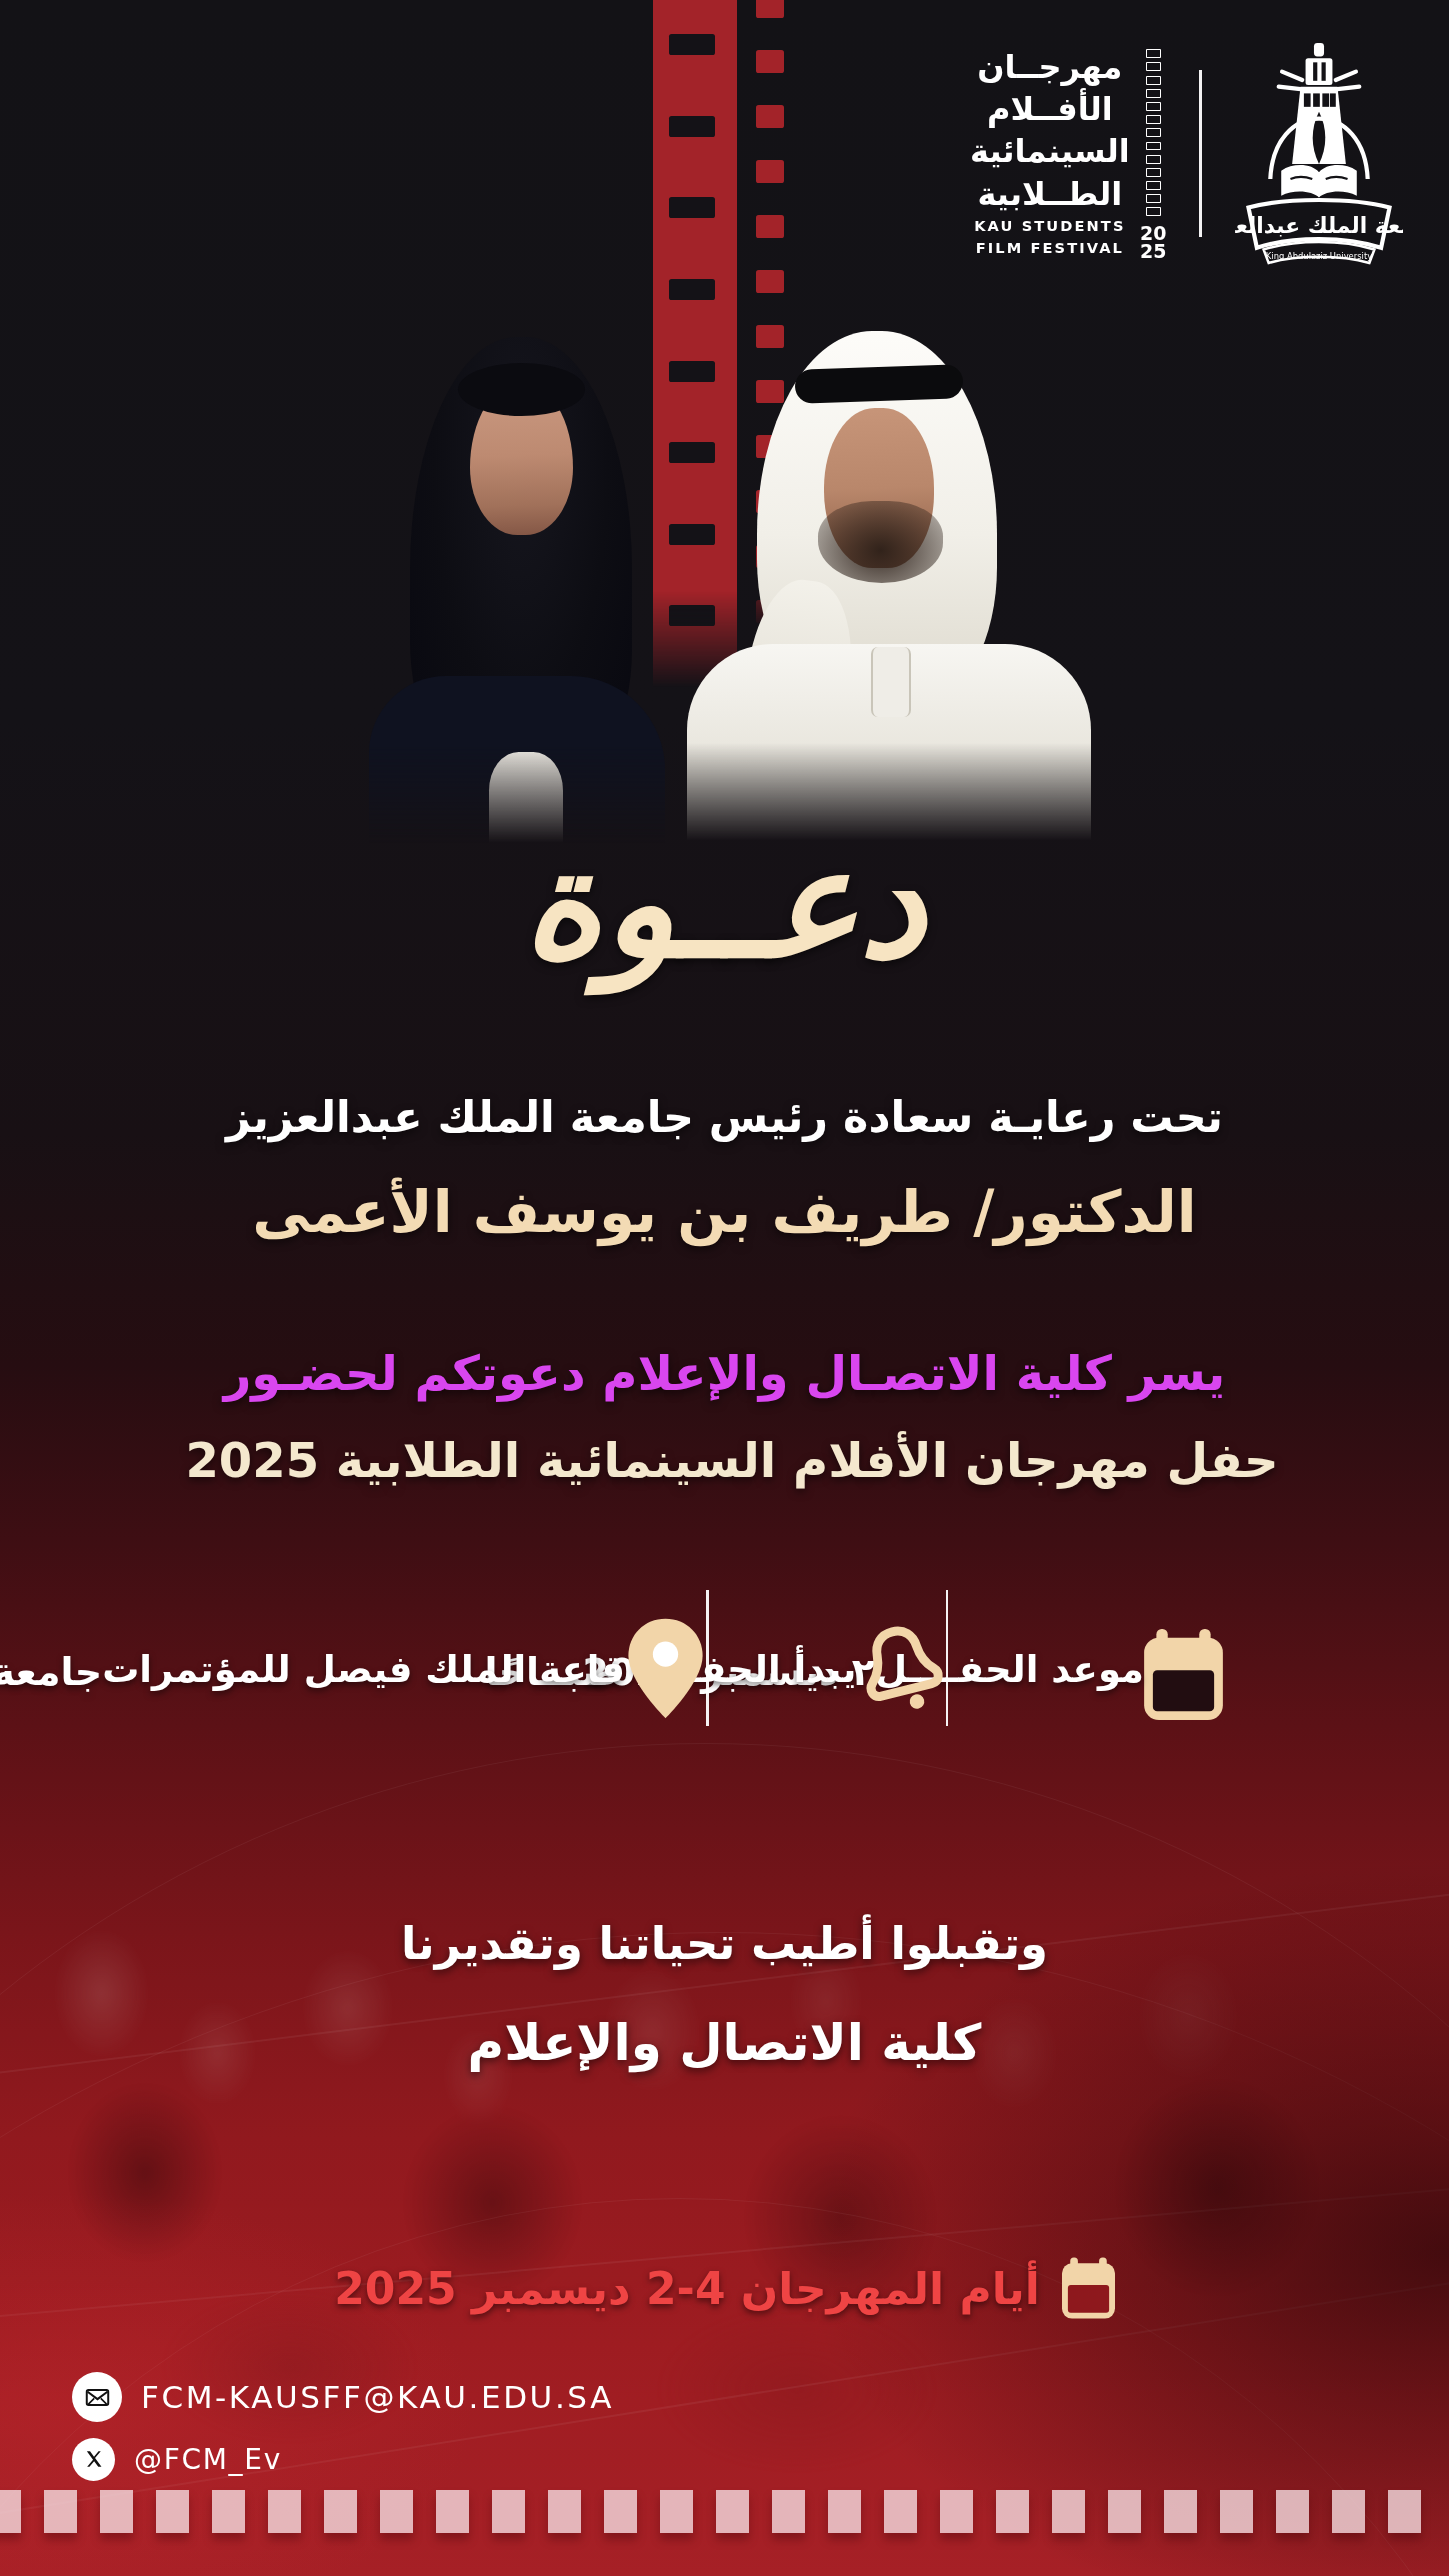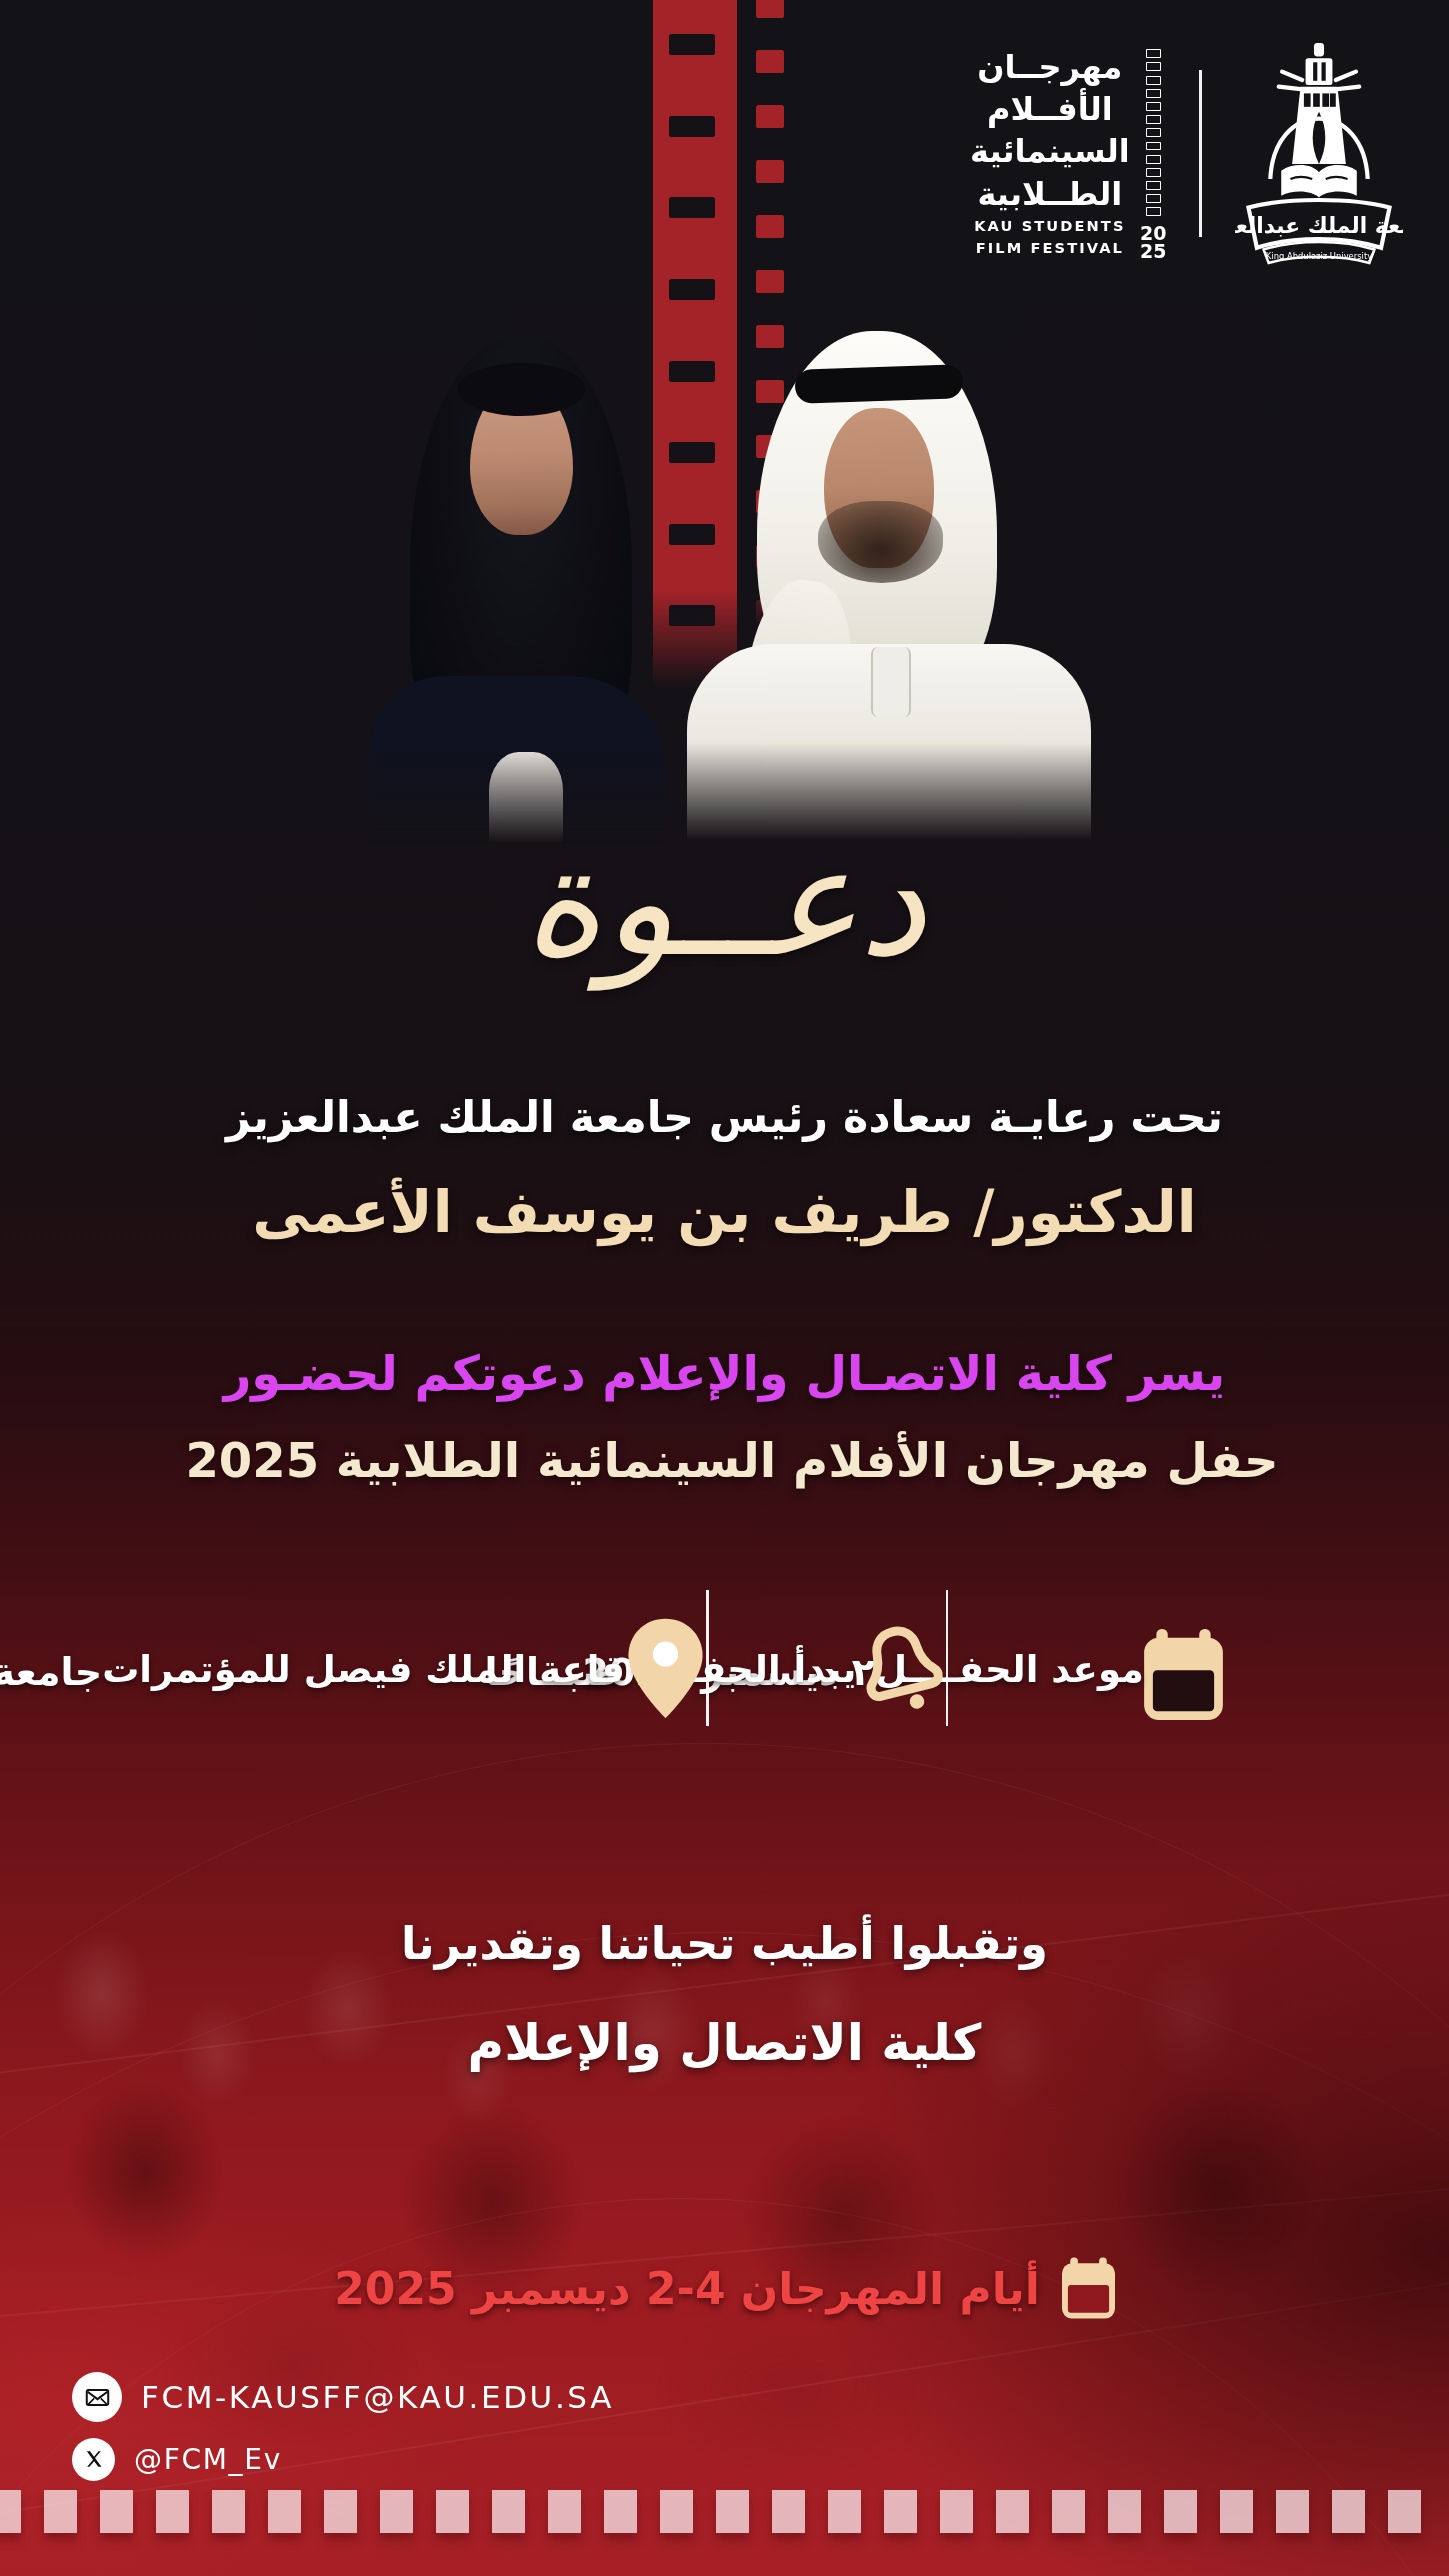--- a/index.html
+++ b/index.html
@@ -88,21 +88,21 @@
   .fest-text{display:flex;flex-direction:column;align-items:center;color:#fff;direction:rtl;}
   .fest-ar{font-size:32px;font-weight:700;line-height:1.32;letter-spacing:0.9px;}
   .fest-en{font-size:14.6px;font-weight:700;letter-spacing:2.1px;line-height:1.5;direction:ltr;}
   .fest-strip{display:flex;flex-direction:column;align-items:center;gap:4.3px;padding-top:3.4px;}
   .logo-hole{width:13px;height:6.9px;border:1.7px solid #fff;border-radius:0.9px;}
   .fest-year{color:#fff;font-size:19px;font-weight:800;line-height:.95;text-align:center;margin-top:3.4px;}
   .logo-sep{width:2.6px;height:167px;background:#fff;opacity:.95;}
   
   .center-line{position:absolute;left:0;right:0;text-align:center;direction:rtl;
     text-shadow:0 3.4px 8.6px rgba(0,0,0,.55);}
-  .invitation-word{top:814px;font-size:151px;font-weight:400;color:#f7e4c2;
+  .invitation-word{top:814px;font-size:151px;font-weight:700;color:#f7e4c2;
     font-family:"DejaVu Serif","DejaVu Sans",serif;font-style:italic;letter-spacing:-3.4px;}
   .patronage1{top:1092px;font-size:43px;font-weight:600;color:#ffffff;}
   .patronage2{top:1178px;font-size:58px;font-weight:800;color:#f3dbb4;}
   .invite1{top:1345px;font-size:48px;font-weight:700;color:#d946ef;}
   .invite2{top:1432px;font-size:48px;font-weight:700;color:#f4e8ce;margin-left:15px;}
   
   .details{position:absolute;left:347px;top:1590px;width:876px;display:flex;direction:rtl;
     align-items:stretch;z-index:5;}
   .info-col{display:flex;flex-direction:row;align-items:center;}
   .col-date{width:275px;}.col-time{width:237px;}.col-venue{width:359px;}

